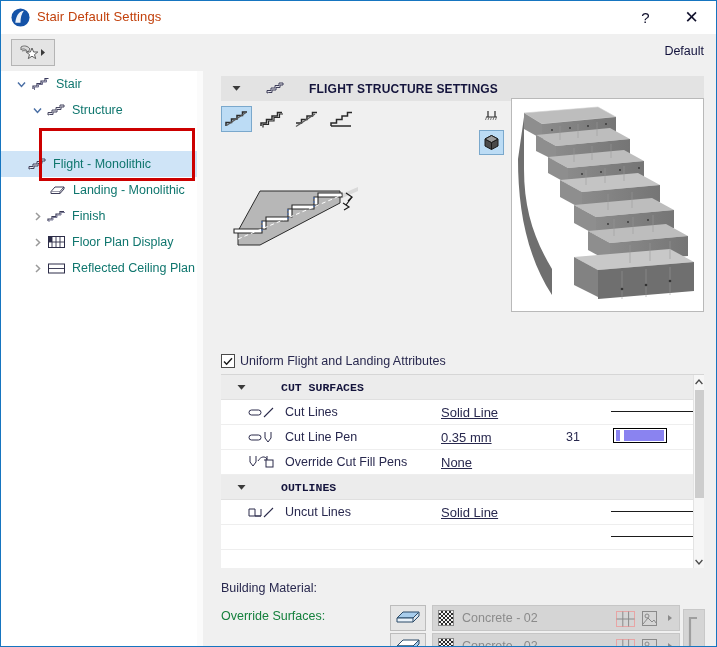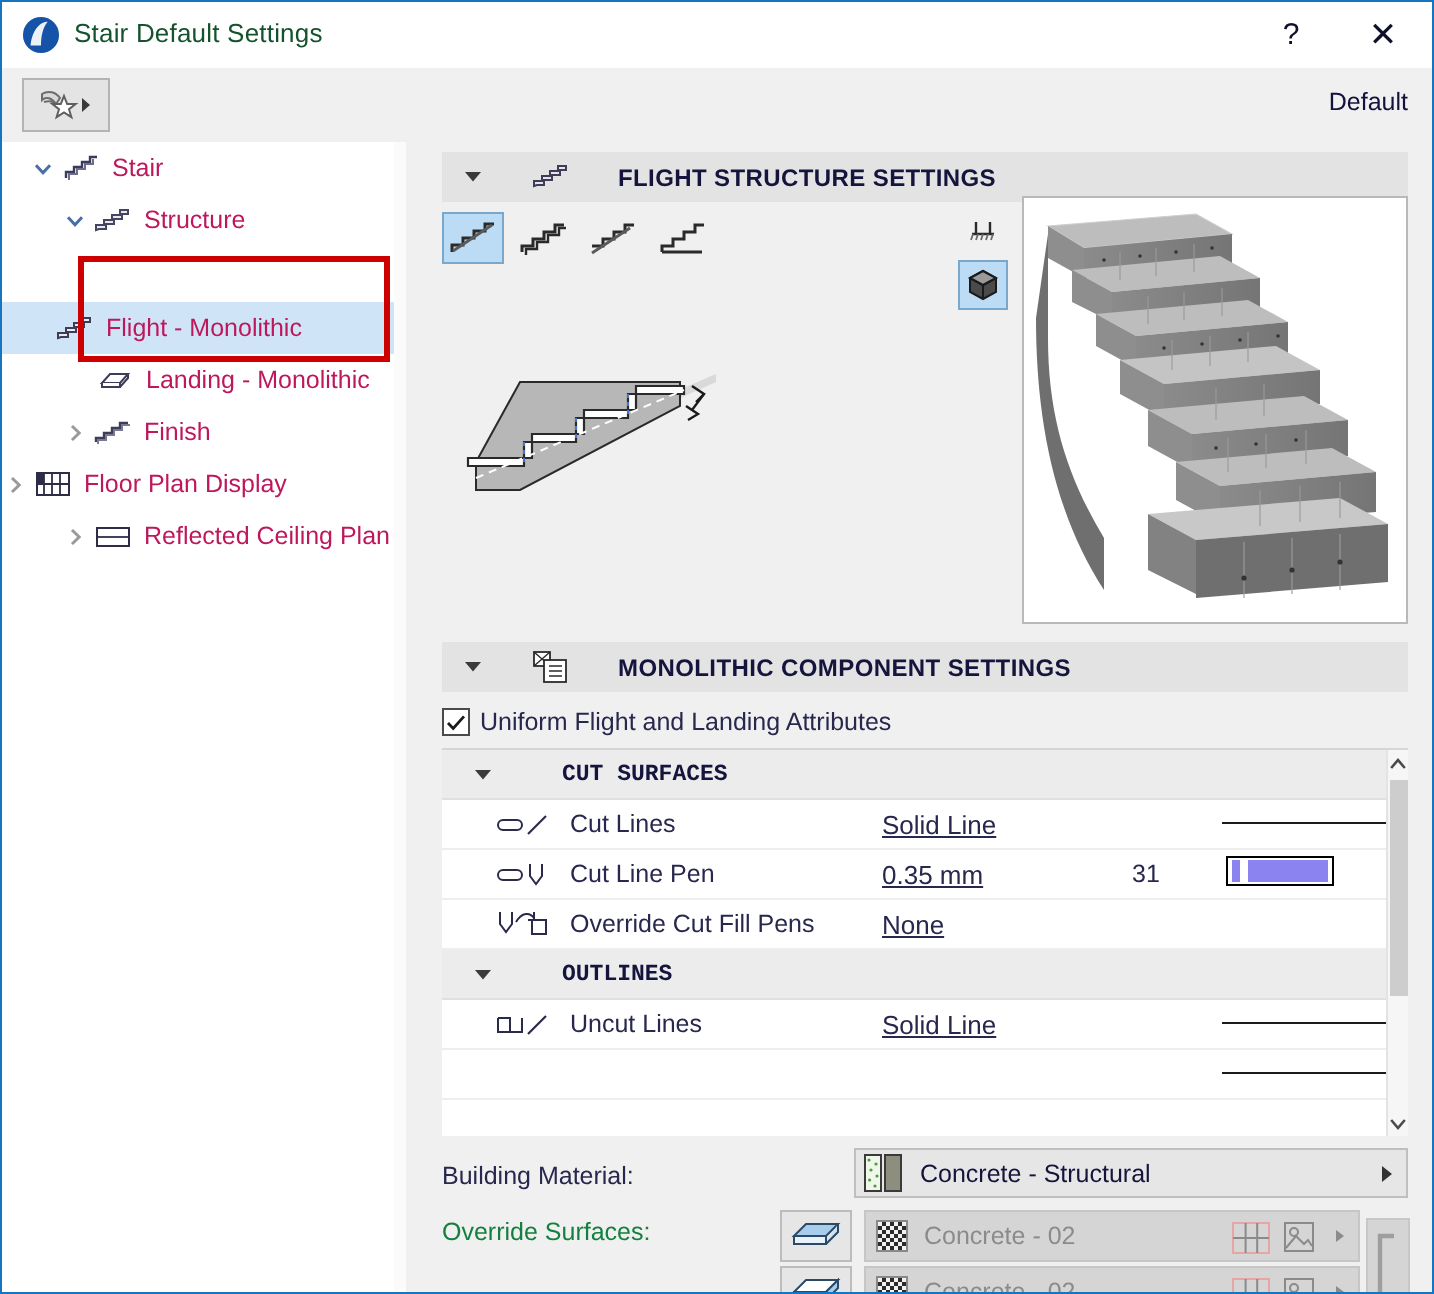--- a/index.html
+++ b/index.html
@@ -33,21 +33,21 @@
   }
   .title-logo {
     position: absolute;
     left: 10px; top: 7px;
     width: 19px; height: 19px;
   }
   .title-text {
     position: absolute;
     left: 36px; top: 8px;
     font-size: 13px;
-    color: #14532d;
+    color: #c2410c;
     letter-spacing: 0.1px;
   }
   .win-btn {
     position: absolute;
     top: 0; height: 33px; width: 45px;
     display: flex; align-items: center; justify-content: center;
     font-size: 15px;
     color: #10102c;
     cursor: default;
   }
@@ -86,21 +86,21 @@
     background: #ffffff;
     overflow: hidden;
   }
   .tree-row {
     position: relative;
     height: 26px;
     display: flex;
     align-items: center;
     white-space: nowrap;
     font-size: 12.5px;
-    color: #be185d;
+    color: #0f766e;
   }
   .tree-row.selected { background: #cfe4f7; }
   .twisty {
     width: 13px; height: 13px;
     margin-right: 2px;
     flex: 0 0 auto;
     display: flex; align-items: center; justify-content: center;
   }
   .tree-icon {
     width: 20px; height: 18px;
@@ -507,21 +507,21 @@
       </span>
       <span class="tree-icon">
         <svg width="20" height="15" viewBox="0 0 20 15">
           <path d="M2 12 L2 10 L6 10 L6 7.5 L10 7.5 L10 5 L14 5 L14 2.5 L18 2.5" fill="none" stroke="#3d3d58" stroke-width="1.2"></path>
           <path d="M3 13 L3 11 L7 11 L7 8.5 L11 8.5 L11 6 L15 6 L15 3.5 L19 3.5" fill="none" stroke="#7a7a96" stroke-width="1"></path>
         </svg>
       </span>
       <span>Finish</span>
     </div>
 
-    <div class="tree-row" style="">
+    <div class="tree-row" style="padding-left:30px;">
       <span class="twisty">
         <svg width="9" height="9" viewBox="0 0 9 9">
             <path d="M3 1 L6.6 4.5 L3 8" fill="none" stroke="#9a9a9a" stroke-width="1.5"></path>
           </svg>
       </span>
       <span class="tree-icon">
         <svg width="19" height="14" viewBox="0 0 19 14">
           <rect x="1.5" y="1.5" width="16" height="11" fill="#ffffff" stroke="#2d2d48" stroke-width="1"></rect>
           <path d="M5 1.5 L5 12.5 M9 1.5 L9 12.5 M13 1.5 L13 12.5 M1.5 7 L17.5 7" stroke="#2d2d48" stroke-width="0.9"></path>
           <rect x="1.5" y="1.5" width="3.5" height="5.5" fill="#2d2d48"></rect>
@@ -684,36 +684,20 @@
           <circle cx="96" cy="125" r="0.9"></circle>
             <circle cx="116" cy="123" r="0.9"></circle>
             <circle cx="136" cy="121" r="0.9"></circle>
           <circle cx="110" cy="190" r="1.3"></circle>
             <circle cx="134" cy="186" r="1.3"></circle>
             <circle cx="158" cy="182" r="1.3"></circle>
         </g>
       </svg>
     </div>
 
-    <div class="section-head" style="top:250px;">
-      <span class="sec-arrow">
-        <svg width="9" height="7" viewBox="0 0 9 7">
-            <path d="M0.5 1 L4.5 5.8 L8.5 1 Z" fill="#3a3a3a"></path>
-          </svg>
-      </span>
-      <span class="sec-icon">
-        <svg width="19" height="17" viewBox="0 0 19 17">
-          <rect x="1" y="1" width="8" height="7" fill="#ffffff" stroke="#2a2a2a" stroke-width="0.9"></rect>
-          <path d="M1 1 L9 8 M9 1 L1 8" stroke="#2a2a2a" stroke-width="0.7"></path>
-          <rect x="6" y="5" width="11" height="11" fill="#ffffff" stroke="#2a2a2a" stroke-width="0.9"></rect>
-          <path d="M8.5 8 L15 8 M8.5 10.5 L15 10.5 M8.5 13 L15 13" stroke="#2a2a2a" stroke-width="0.8"></path>
-        </svg>
-      </span>
-      <span class="sec-title">MONOLITHIC COMPONENT SETTINGS</span>
-    </div>
 
     <div class="uniform-row">
       <span class="chk">
         <svg width="10" height="9" viewBox="0 0 10 9">
           <path d="M1 4.5 L3.6 7.2 L9 1.2" fill="none" stroke="#1a1a1a" stroke-width="1.4"></path>
         </svg>
       </span>
       <span>Uniform Flight and Landing Attributes</span>
     </div>
 
@@ -804,36 +788,20 @@
         <span class="ls-thumb"></span>
         <span class="ls-arrow" style="bottom:0;">
           <svg width="8" height="6" viewBox="0 0 8 6">
               <path d="M0.6 1 L4 5 L7.4 1" fill="none" stroke="#4a4a4a" stroke-width="1.3"></path>
             </svg>
         </span>
       </div>
     </div>
 
     <div class="bm-label">Building Material:</div>
-    <div class="bm-field">
-      <svg class="bm-swatch" viewBox="0 0 20 19">
-        <rect x="0.5" y="0.5" width="8" height="18" fill="#eef7ea" stroke="#3a3a3a" stroke-width="1"></rect>
-        <g fill="#4f9b3d">
-          <circle cx="2.5" cy="3" r="0.8"></circle>
-            <circle cx="6" cy="5" r="0.8"></circle>
-            <circle cx="3.5" cy="8" r="0.8"></circle>
-          <circle cx="6.5" cy="11" r="0.8"></circle>
-            <circle cx="2.8" cy="13" r="0.8"></circle>
-            <circle cx="5.5" cy="16" r="0.8"></circle>
-        </g>
-        <rect x="10.5" y="0.5" width="8" height="18" fill="#8e8e7e" stroke="#3a3a3a" stroke-width="1"></rect>
-      </svg>
-      <span class="bm-text">Concrete - Structural</span>
-      <span class="bm-caret"></span>
-    </div>
 
     <div class="os-label">Override Surfaces:</div>
 
     <div class="os-row" style="top:534px;">
       <span class="os-cube">
         <svg width="26" height="17" viewBox="0 0 26 17">
           <path d="M2 8 L8 2 L24 2 L18 8 Z" fill="#a8cdec" stroke="#2a4a68" stroke-width="1"></path>
           <path d="M2 8 L2 12 L18 12 L18 8 Z" fill="#e9f2fa" stroke="#2a4a68" stroke-width="1"></path>
           <path d="M18 12 L24 6 L24 2" fill="#cfe2f2" stroke="#2a4a68" stroke-width="1"></path>
         </svg>

